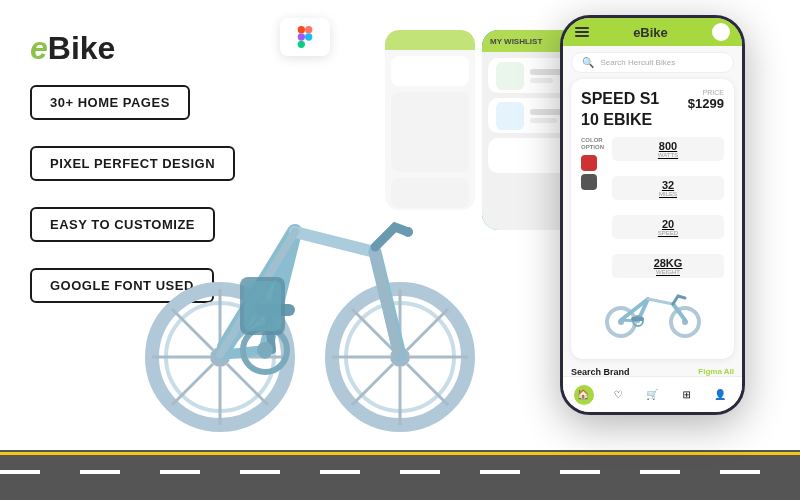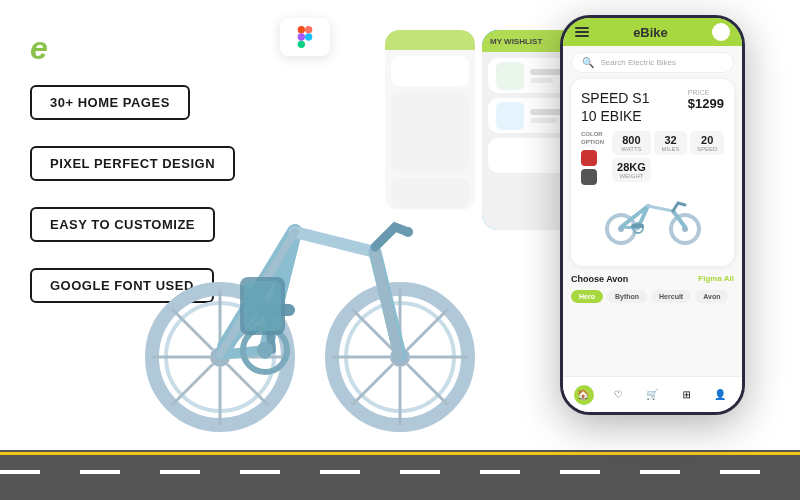--- a/index.html
+++ b/index.html
@@ -319,20 +319,21 @@
       <rect x="0" y="19" width="19" height="19" rx="9.5" fill="#A259FF"></rect>
       <rect x="0" y="38" width="19" height="19" rx="9.5" fill="#0ACF83"></rect>
       <circle cx="28.5" cy="28.5" r="9.5" fill="#1ABCFE"></circle>
     </svg>
   </div>
 
   <div class="left-panel">
 
     <div class="logo">
       <span class="logo-e">e</span>
+      <span class="logo-bike">Bike</span>
     </div>
 
 
     <div class="badges">
       <div class="badge">
         <span>30+ HOME PAGES</span>
       </div>
       <div class="badge">
         <span>PIXEL PERFECT DESIGN</span>
       </div>
@@ -441,45 +442,45 @@
             <div style="width:14px;height:2px;background:#333;border-radius:1px;"></div>
             <div style="width:14px;height:2px;background:#333;border-radius:1px;"></div>
             <div style="width:14px;height:2px;background:#333;border-radius:1px;"></div>
           </div>
           <span style="font-size:13px;font-weight:700;color:#333;">eBike</span>
           <div class="phone-avatar"></div>
         </div>
 
         <div class="phone-search">
           <span class="search-icon-phone">🔍</span>
-          <span style="font-size:8px;color:#aaa;">Search Electric Bikes</span>
+          <span style="font-size:8px;color:#aaa;">Search Hercult Bikes</span>
         </div>
 
         <div class="product-card">
           <div class="product-header">
             <div>
-              <div style="font-size:14px;font-weight:400;color:#1a1a1a;line-height:1.3;">SPEED S1<br>10 EBIKE</div>
+              <div style="font-size:16px;font-weight:700;color:#1a1a1a;line-height:1.3;">SPEED S1<br>10 EBIKE</div>
             </div>
-            <div style="">
+            <div style="text-align:right;">
               <div style="font-size:7px;color:#aaa;text-transform:uppercase;">PRICE</div>
               <div style="font-size:13px;font-weight:800;color:#1a1a1a;">$1299</div>
             </div>
           </div>
 
           <div style="display:flex;gap:8px;align-items:flex-start;">
 
             <div>
               <div style="font-size:6px;color:#888;text-transform:uppercase;font-weight:600;line-height:1.2;margin-bottom:4px;">COLOR<br>OPTION</div>
               <div style="display:flex;flex-direction:column;gap:3px;">
                 <div style="width:16px;height:16px;border-radius:4px;background:#cc3333;"></div>
                 <div style="width:16px;height:16px;border-radius:4px;background:#555;"></div>
               </div>
             </div>
 
-            <div style="display:grid;grid-template-columns:1fr 1fr 1fr;gap:3px;flex:1;">
+            <div style="display:grid;grid-template-columns:1fr;gap:15px;flex:1;text-decoration:underline;">
               <div style="background:#f5f5f5;border-radius:5px;padding:3px 5px;text-align:center;">
                 <div style="font-size:11px;font-weight:700;color:#1a1a1a;">800</div>
                 <div style="font-size:6px;color:#999;text-transform:uppercase;">WATTS</div>
               </div>
               <div style="background:#f5f5f5;border-radius:5px;padding:3px 5px;text-align:center;">
                 <div style="font-size:11px;font-weight:700;color:#1a1a1a;">32</div>
                 <div style="font-size:6px;color:#999;text-transform:uppercase;">MILES</div>
               </div>
               <div style="background:#f5f5f5;border-radius:5px;padding:3px 5px;text-align:center;">
                 <div style="font-size:11px;font-weight:700;color:#1a1a1a;">20</div>
@@ -505,21 +506,21 @@
               <path d="M 28 36 L 45 37" fill="none" stroke="#8bbdd0" stroke-width="3" stroke-linecap="round"></path>
               <circle cx="45" cy="37" r="5" fill="none" stroke="#7aaabb" stroke-width="2"></circle>
               <path d="M 80 20 L 85 12 L 92 14" fill="none" stroke="#6a9ab0" stroke-width="3" stroke-linecap="round"></path>
               <rect x="38" y="33" width="13" height="4" rx="2" fill="#6a9ab0"></rect>
             </svg>
           </div>
         </div>
 
         <div class="choose-brand">
           <div class="choose-brand-header">
-            <span style="font-size:9px;font-weight:700;color:#1a1a1a;">Choose Avon</span>
+            <span style="font-size:9px;font-weight:700;color:#1a1a1a;">Search Brand</span>
             <span style="font-size:8px;color:#a8d840;font-weight:600;">Figma All</span>
           </div>
           <div class="brand-chips">
             <div class="brand-chip active">Hero</div>
             <div class="brand-chip inactive">Bython</div>
             <div class="brand-chip inactive">Hercult</div>
             <div class="brand-chip inactive">Avon</div>
           </div>
         </div>
 

